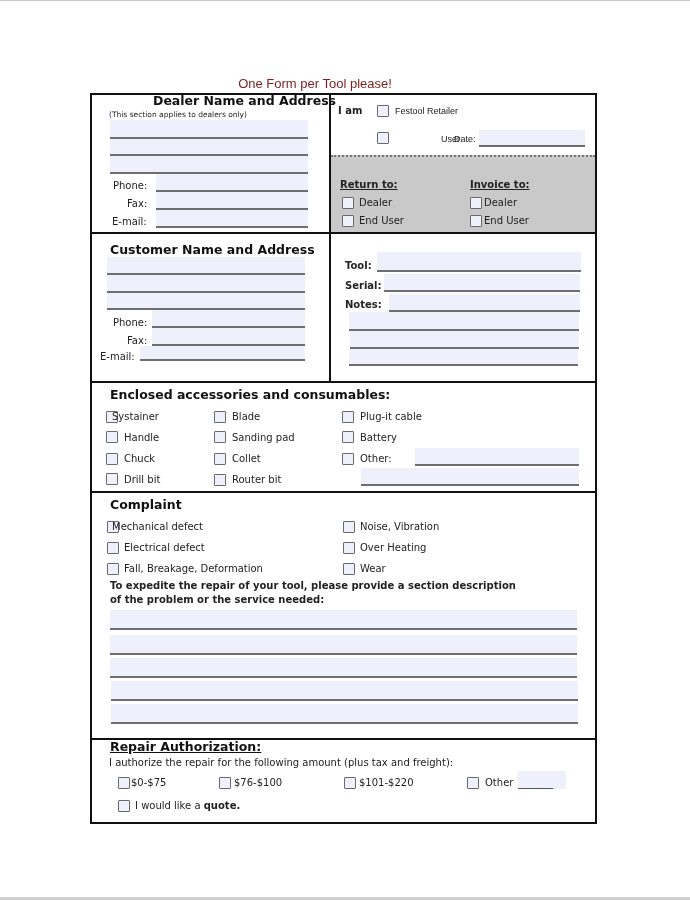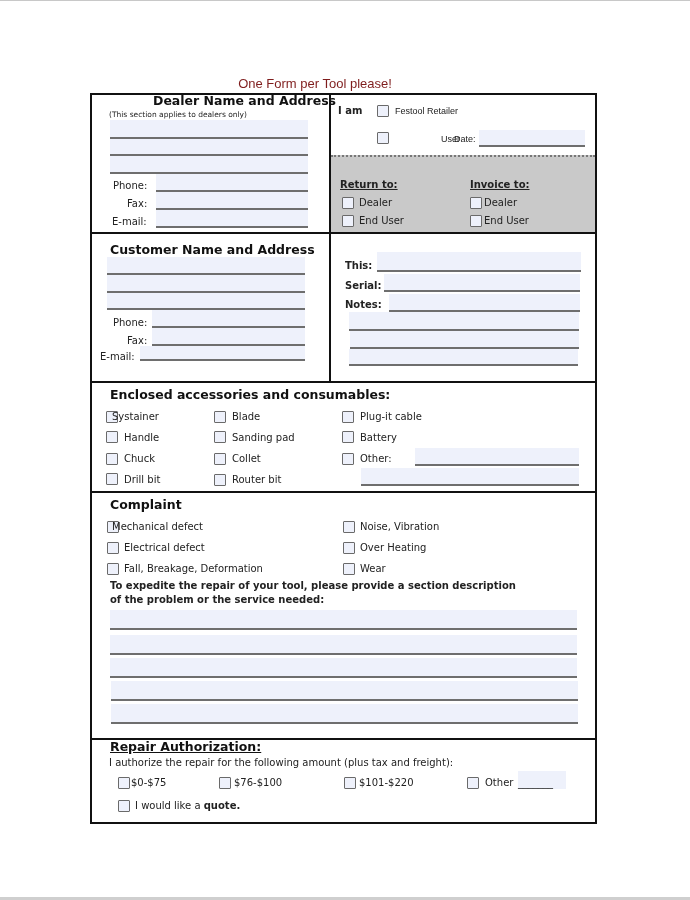--- a/index.html
+++ b/index.html
@@ -93,21 +93,21 @@
 <div class="field" style="left:107px; top:257px; width:198px; height:18px;"></div>
 <div class="field" style="left:107px; top:275px; width:198px; height:18px;"></div>
 <div class="field" style="left:107px; top:293px; width:198px; height:17px;"></div>
 <div class="abs lbl" style="left:113px; top:317px;">Phone:</div>
 <div class="field" style="left:152px; top:310px; width:153px; height:18px;"></div>
 <div class="abs lbl" style="left:127px; top:335px;">Fax:</div>
 <div class="field" style="left:152px; top:328px; width:153px; height:18px;"></div>
 <div class="abs lbl" style="left:100px; top:351px;">E-mail:</div>
 <div class="field" style="left:140px; top:346px; width:165px; height:15px;"></div>
 
-<div class="abs lbl bold" style="left:345px; top:260px;">This:</div>
+<div class="abs lbl bold" style="left:345px; top:260px;">Tool:</div>
 <div class="field" style="left:377px; top:252px; width:204px; height:20px;"></div>
 <div class="abs lbl bold" style="left:345px; top:280px;">Serial:</div>
 <div class="field" style="left:384px; top:274px; width:196px; height:18px;"></div>
 <div class="abs lbl bold" style="left:345px; top:299px;">Notes:</div>
 <div class="field" style="left:389px; top:294px; width:191px; height:18px;"></div>
 <div class="field" style="left:349px; top:312px; width:230px; height:19px;"></div>
 <div class="field" style="left:350px; top:331px; width:229px; height:18px;"></div>
 <div class="field" style="left:349px; top:349px; width:229px; height:17px;"></div>
 
 <div class="abs h-title" style="left:110px; top:387px;">Enclosed accessories and consumables:</div>

